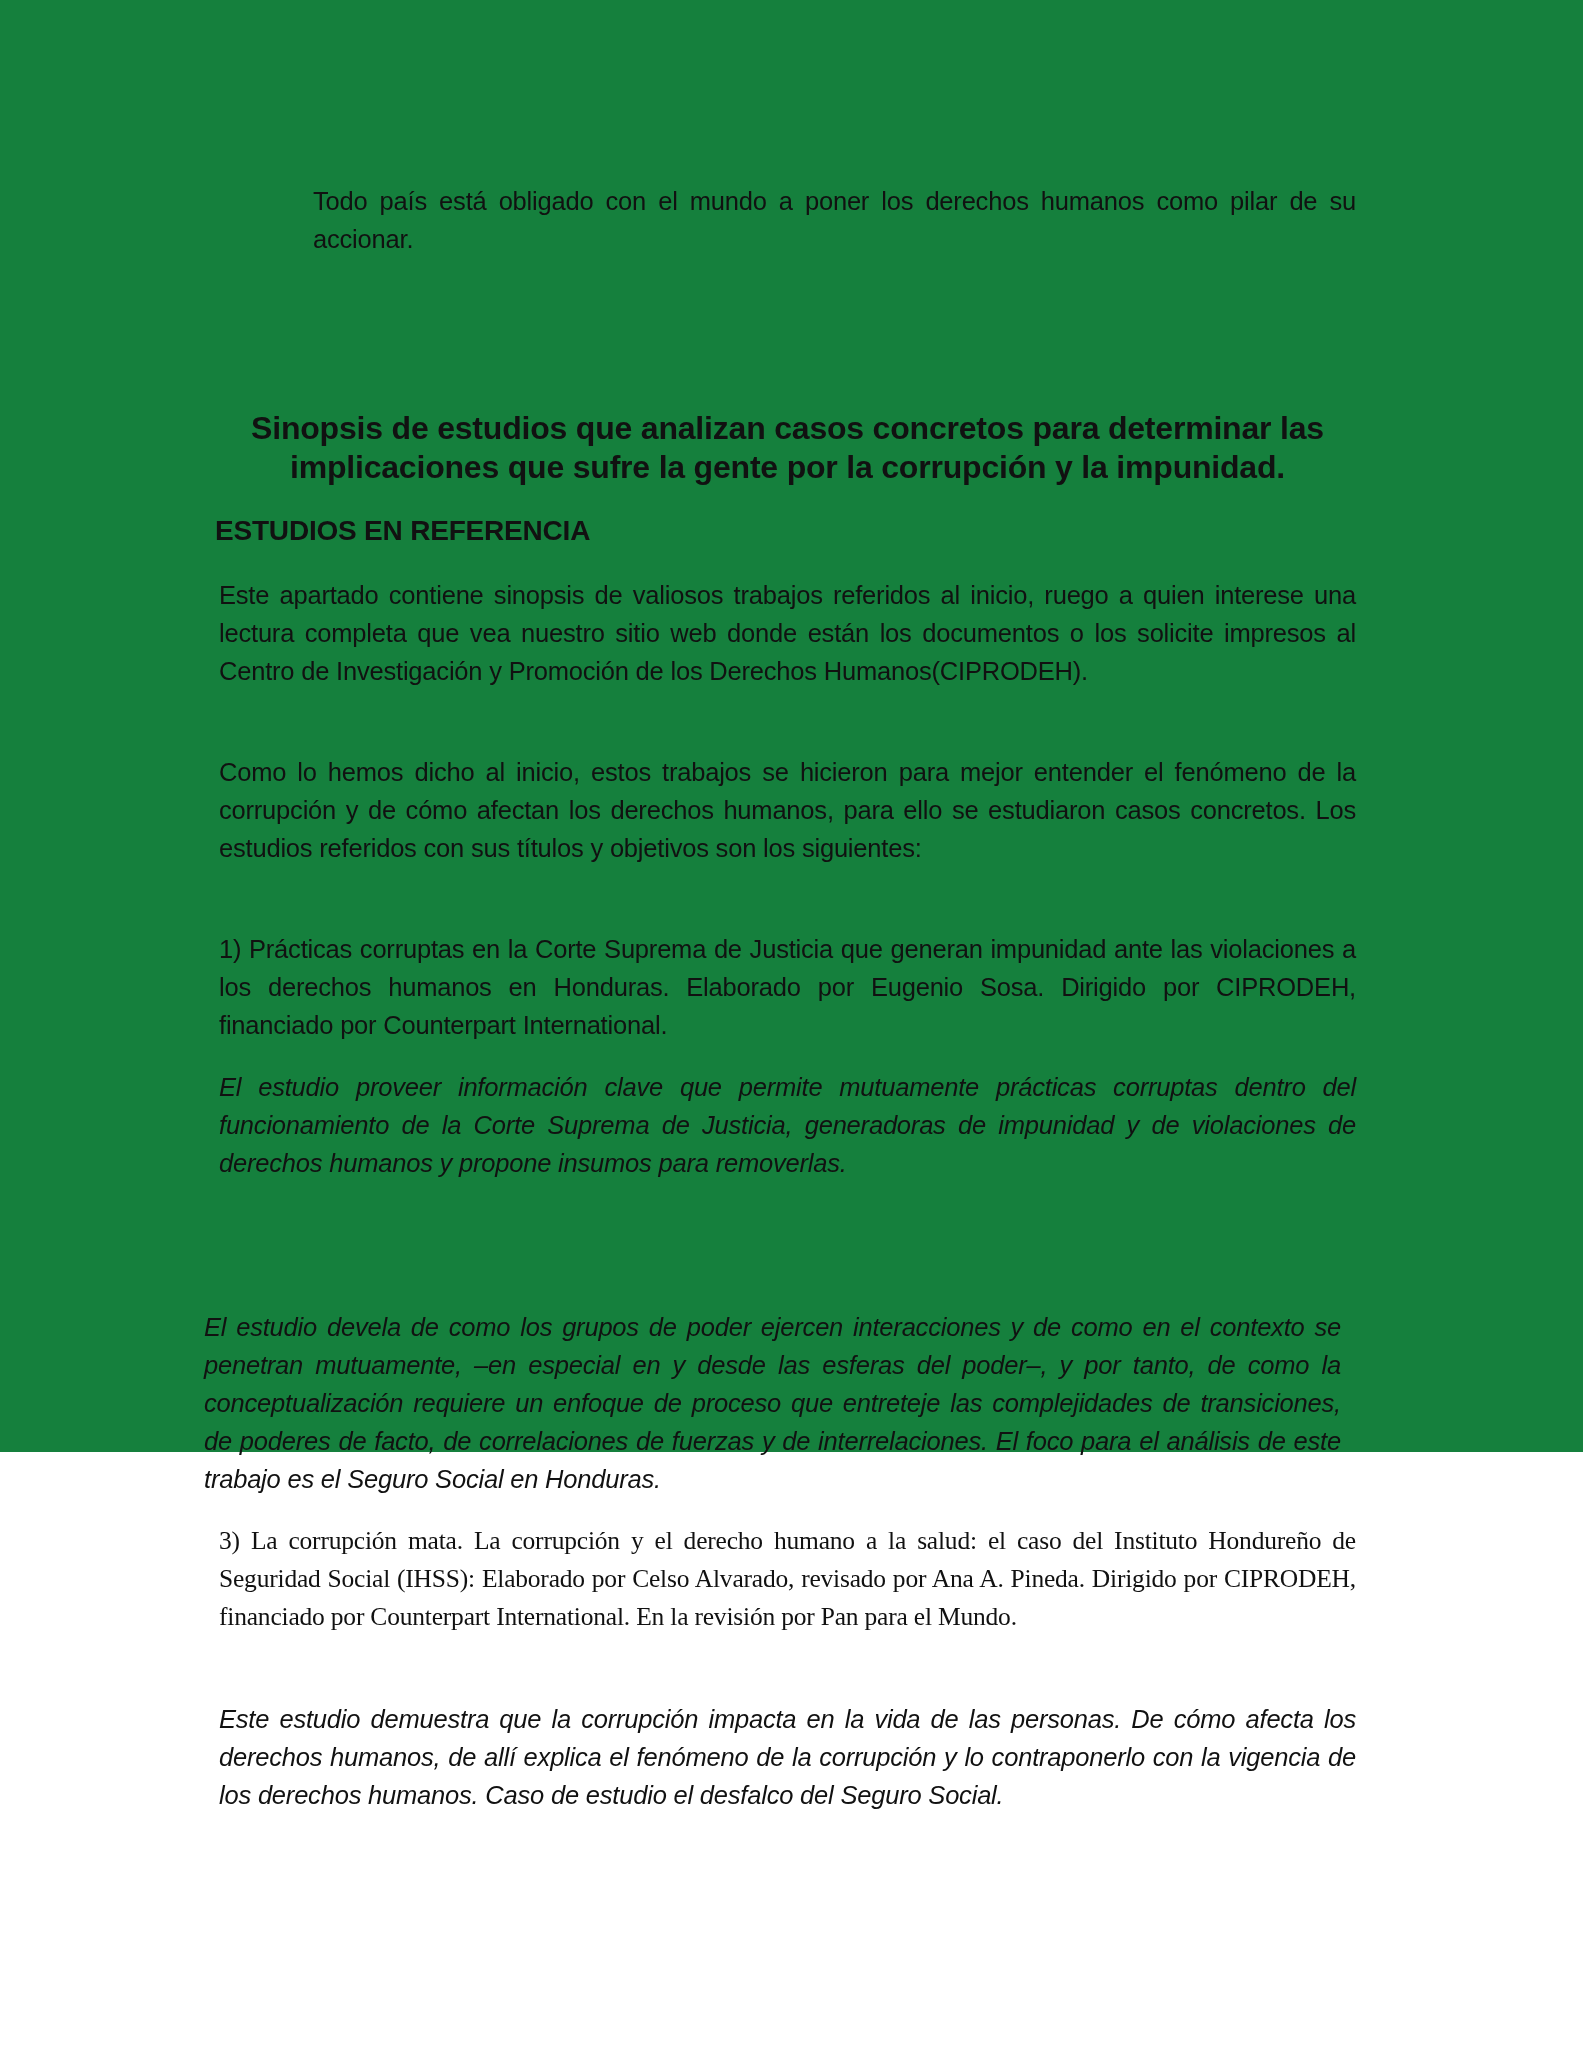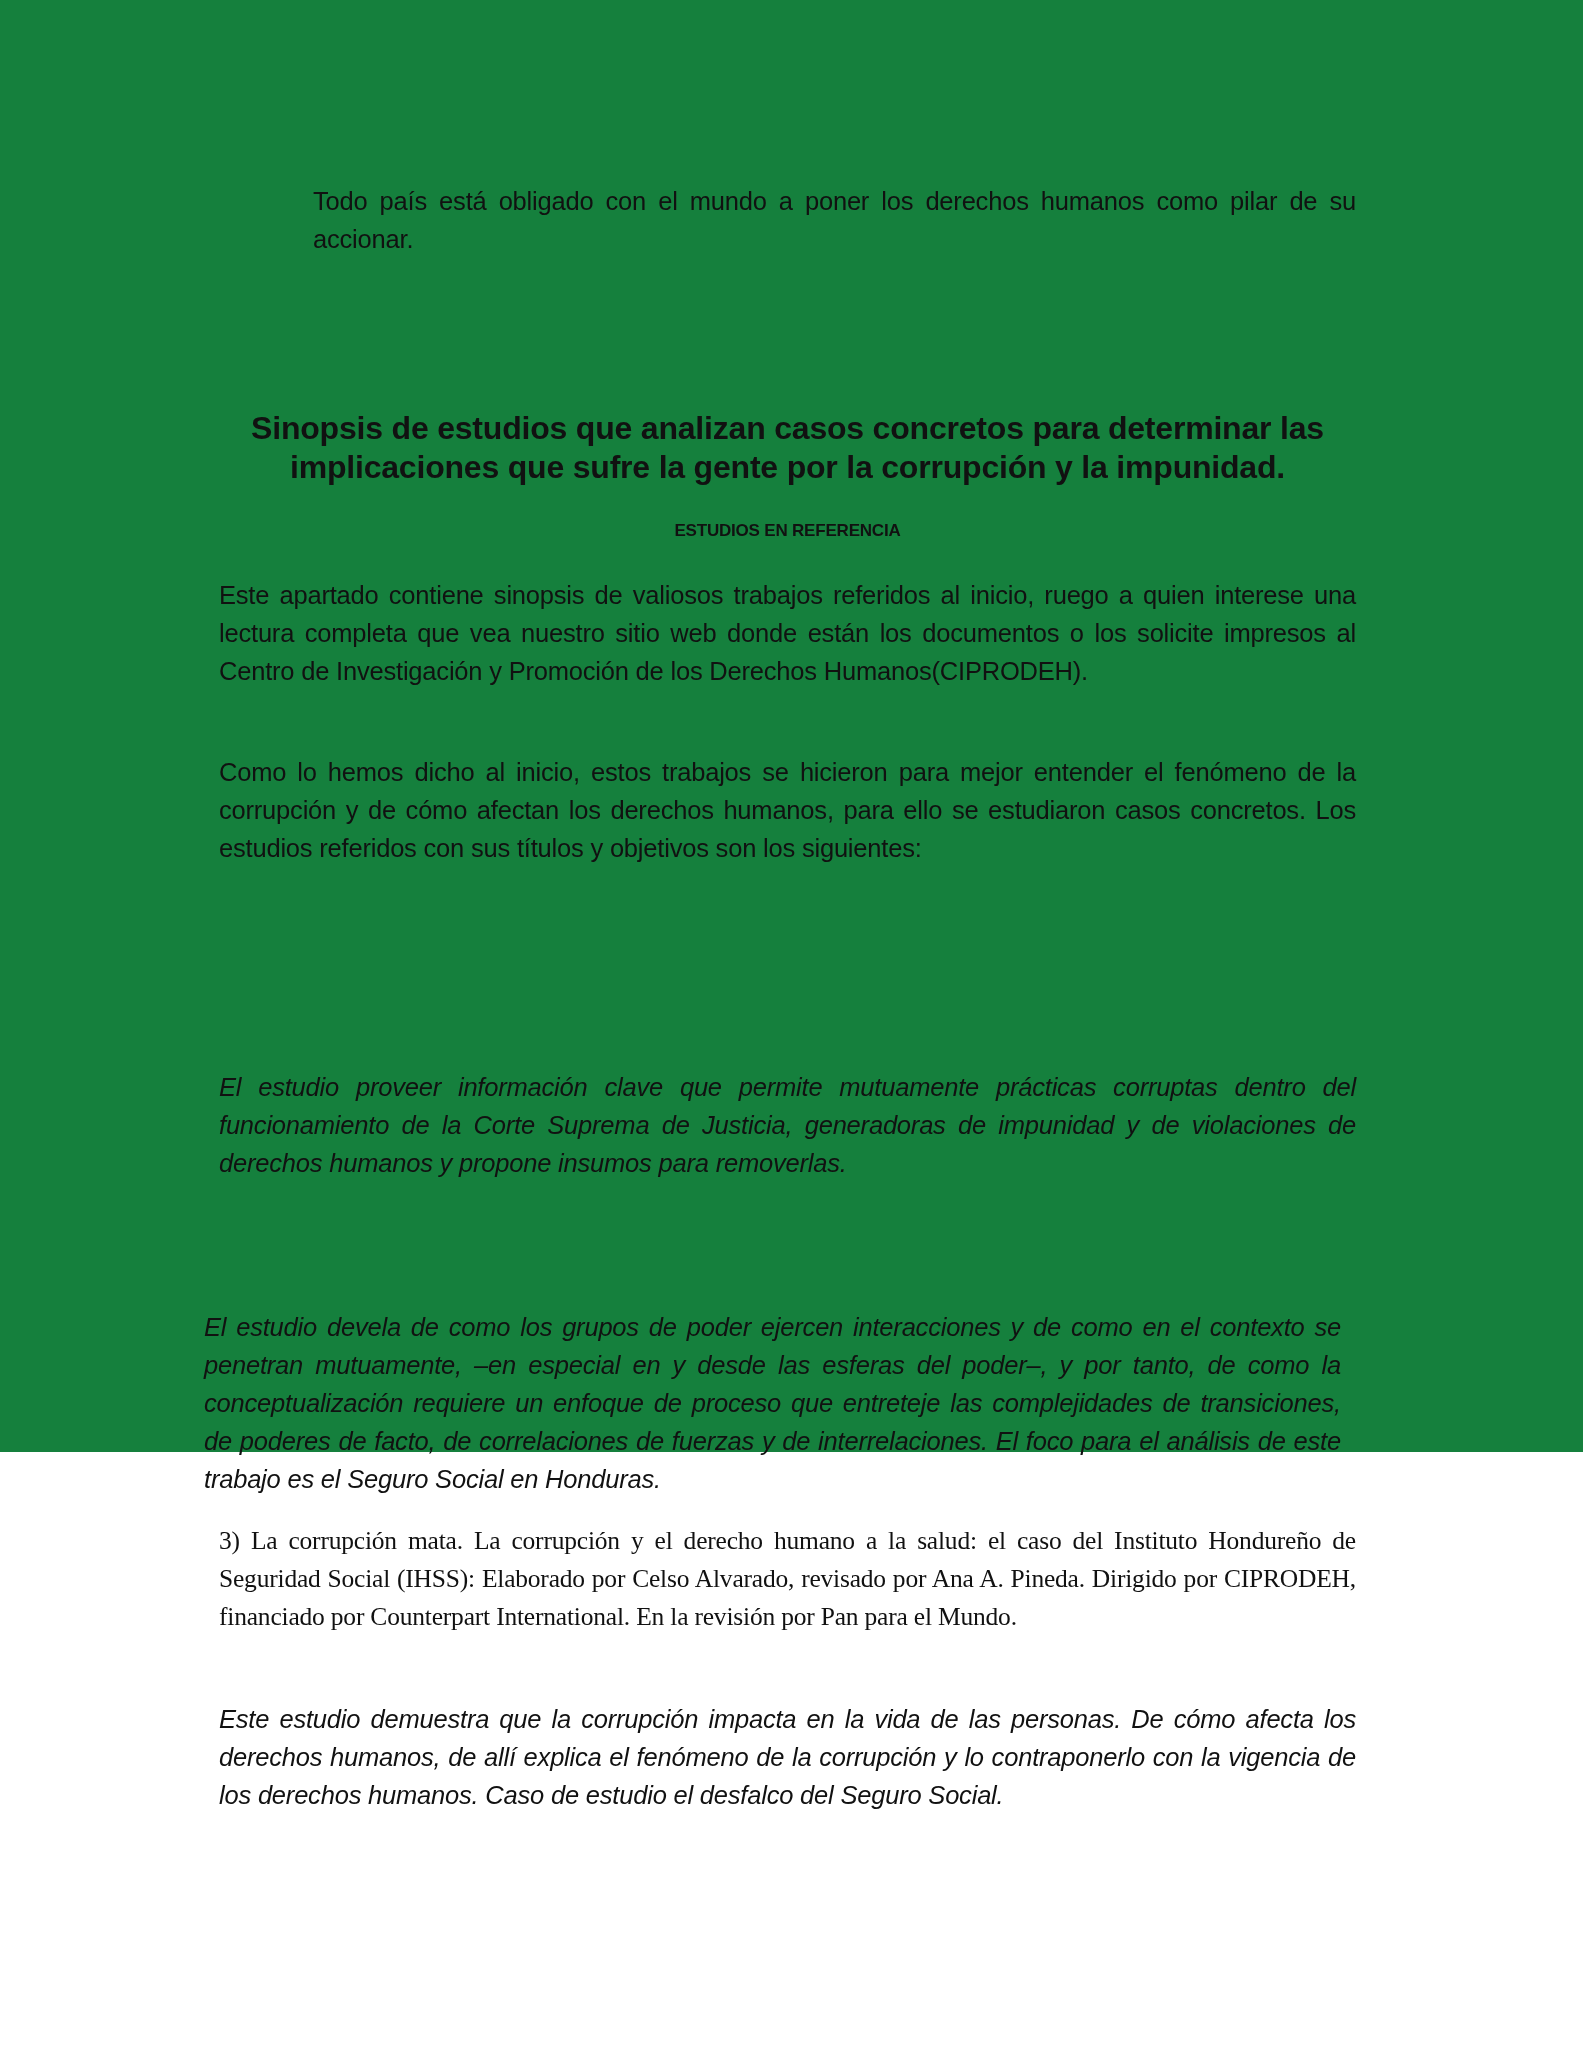--- a/index.html
+++ b/index.html
@@ -43,22 +43,21 @@
       font-weight: bold;
       text-align: center;
       font-size: 32px;
       line-height: 39px;
     }
     .heading-sub {
       left: 215px;
       top: 512px;
       width: 1145px;
       font-weight: bold;
-      text-align: center;
-      font-size: 17px;
+      font-size: 28px;
       line-height: 38px;
     }
     .italic { font-style: italic; }
 
     #para-intro     { left: 219px; top: 576px;  width: 1137px; }
     #para-como      { left: 219px; top: 753px;  width: 1137px; }
     #study-1-title  { left: 219px; top: 930px;  width: 1137px; }
     #study-1-desc   { left: 219px; top: 1068px; width: 1137px; }
     #study-2-title  { left: 219px; top: 1207px; width: 1137px; }
     #study-2-desc   { left: 204px; top: 1308px; width: 1137px; }
@@ -73,20 +72,21 @@
   <p class="p last-left intro-quote">Todo país está obligado con el mundo a poner los derechos humanos como pilar de su accionar.</p>
 
   <p class="p heading-main">Sinopsis de estudios que analizan casos concretos para determinar las implicaciones que sufre la gente por la corrupción y la impunidad.</p>
 
   <p class="p heading-sub">ESTUDIOS EN REFERENCIA</p>
 
   <p class="p last-left" id="para-como">Como lo hemos dicho al inicio, estos trabajos se hicieron para mejor entender el fenómeno de la corrupción y de cómo afectan los derechos humanos, para ello se estudiaron casos concretos. Los estudios referidos con sus títulos y objetivos son los siguientes:</p>
 
   <p class="p last-left" id="para-intro">Este apartado contiene sinopsis de valiosos trabajos referidos al inicio, ruego a quien interese una lectura completa que vea nuestro sitio web donde están los documentos o los solicite impresos al Centro de Investigación y Promoción de los Derechos Humanos(CIPRODEH).</p>
 
+  <p class="p last-left" id="study-1-title">1) Prácticas corruptas en la Corte Suprema de Justicia que generan impunidad ante las violaciones a los derechos humanos en Honduras.  Elaborado por Eugenio Sosa. Dirigido por CIPRODEH, financiado por  Counterpart International.</p>
 
   <p class="p last-left italic" id="study-1-desc">El estudio  proveer información clave que permite mutuamente prácticas corruptas dentro del funcionamiento de la Corte Suprema de Justicia,  generadoras de  impunidad  y de violaciones de derechos humanos y propone insumos para removerlas.</p>
 
 
   <p class="p last-left italic" id="study-2-desc">El estudio devela de como los grupos de poder ejercen interacciones y de como en el contexto se penetran mutuamente, –en especial en y desde las esferas del poder–, y por tanto, de como la conceptualización requiere un enfoque de proceso que entreteje las complejidades de transiciones, de poderes de facto, de correlaciones de fuerzas y de interrelaciones. El foco para el análisis de este trabajo es el Seguro Social en Honduras.</p>
 
   <p class="p last-left" id="study-3-title">3) La corrupción mata. La corrupción y el derecho humano a la salud: el caso del Instituto Hondureño de Seguridad Social (IHSS): Elaborado por Celso Alvarado, revisado por Ana A. Pineda. Dirigido por CIPRODEH, financiado por  Counterpart International. En la revisión por Pan para el Mundo.</p>
 
   <p class="p last-left italic" id="study-3-desc">Este estudio demuestra que la corrupción  impacta en la vida de las personas. De cómo afecta los derechos humanos, de allí explica el fenómeno de la corrupción y lo contraponerlo con la vigencia de los derechos humanos. Caso de estudio el desfalco del Seguro Social.</p>
 

